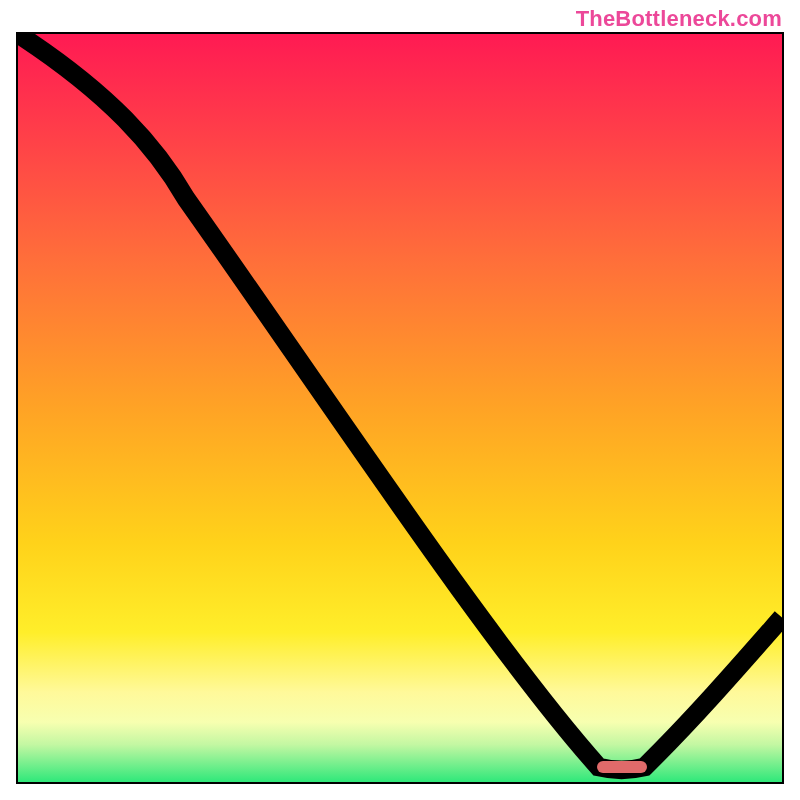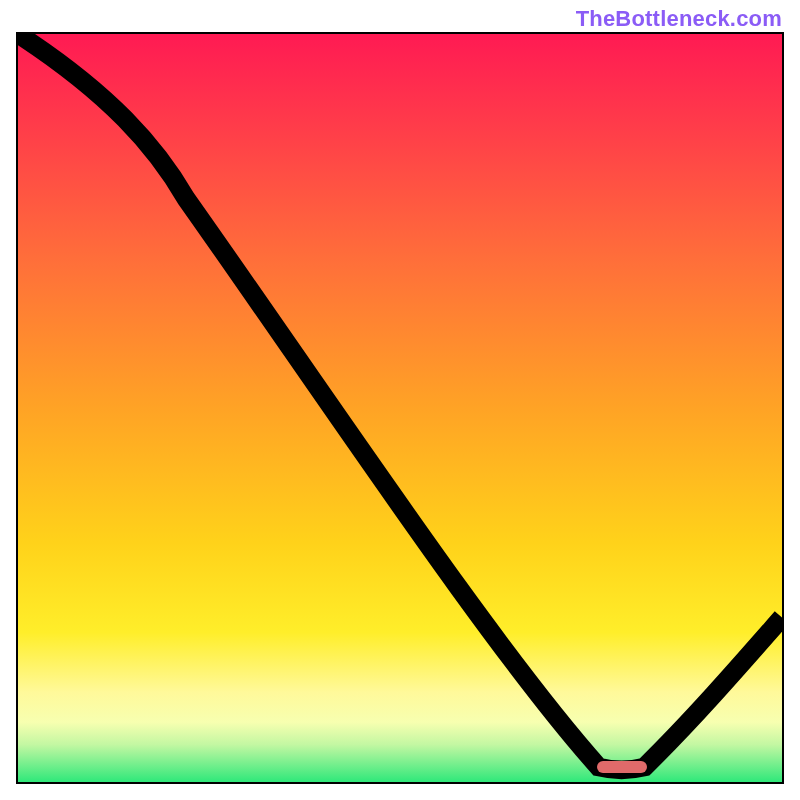--- a/index.html
+++ b/index.html
@@ -66,21 +66,21 @@
     background: #e06a6a;
     border-radius: 6px;
     transform: translate(-50%, -50%);
   }
   .attribution {
     position: absolute;
     top: 6px;
     right: 18px;
     font-size: 22px;
     font-weight: 600;
-    color: #8b5cf6;
+    color: #ec4899;
     letter-spacing: 0.2px;
   }
 </style>
 </head>
 <body>
 
 <div class="frame">
 
   <div class="attribution">TheBottleneck.com</div>
 

